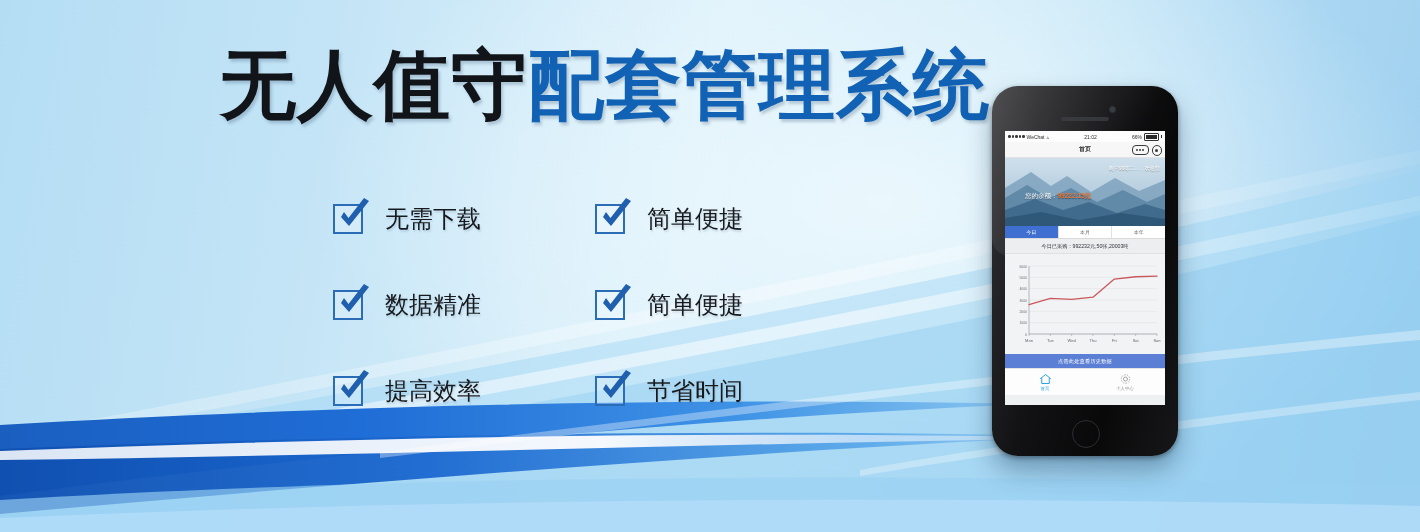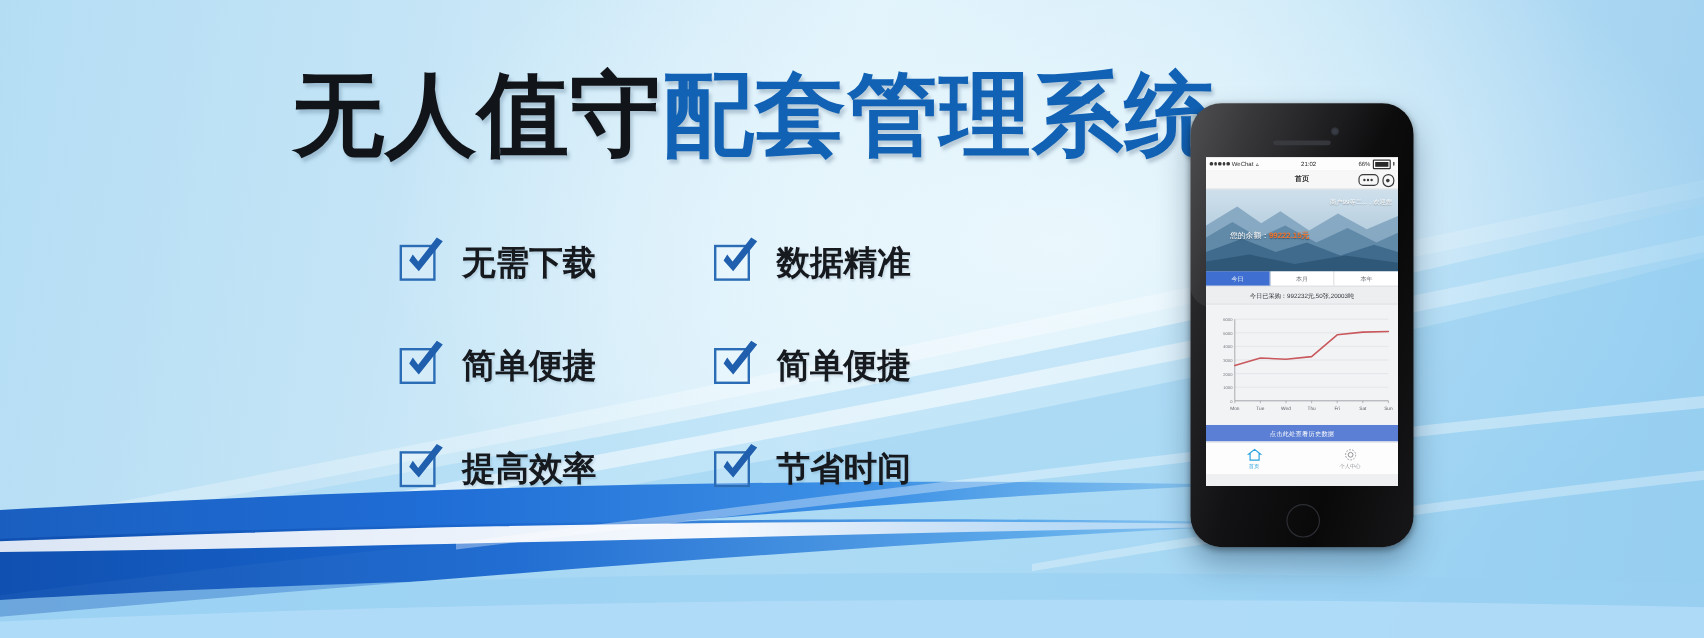--- a/index.html
+++ b/index.html
@@ -12,22 +12,22 @@
     background:
       radial-gradient(ellipse 900px 520px at 62% 38%, #eaf7fd 0%, rgba(234,247,253,0) 62%),
       linear-gradient(100deg, #b4ddf4 0%, #c3e4f6 22%, #dff2fb 48%, #cfebf8 68%, #a9d6f2 88%, #9fd0ef 100%);
   }
 
   
   .waves{position:absolute;left:0;top:0;width:1420px;height:532px;}
 
   
   .title-wrap{
-    position:absolute;left:244px;top:47px;width:720px;height:100px;
-    display:flex;align-items:center;
+    position:absolute;left:220px;top:47px;width:720px;height:100px;
+    display:flex;align-items:flex-start;
   }
   .title{
     font-size:76px;font-weight:bold;letter-spacing:1px;line-height:1;
     white-space:nowrap;
     text-shadow:2px 3px 3px rgba(60,90,120,.28);
   }
   .title .t-dark{color:#111418;}
   .title .t-blue{color:#1161b4;}
 
   
@@ -38,21 +38,21 @@
     grid-template-rows:86px 86px 86px;
   }
   .feature{display:flex;align-items:center;gap:14px;}
   .chk{position:relative;width:38px;height:34px;flex:none;}
   .chk .box{
     position:absolute;left:0;top:2px;width:30px;height:30px;
     border:2px solid #2a6cb5;box-sizing:border-box;background:rgba(255,255,255,.22);
   }
   .chk .tick{position:absolute;left:2px;top:-5px;width:38px;height:38px;}
   .feature .label{
-    font-size:28px;font-weight:bold;color:#16191d;white-space:nowrap;
+    font-size:24px;font-weight:normal;color:#16191d;white-space:nowrap;
     text-shadow:1px 2px 2px rgba(70,100,130,.2);
   }
 
   
   .phone{
     position:absolute;left:992px;top:86px;width:186px;height:370px;
     border-radius:26px;
     background:linear-gradient(105deg,#3a3a3d 0%,#262629 18%,#121214 42%,#09090a 70%,#171719 100%);
     box-shadow:0 14px 26px rgba(20,50,80,.38), 0 2px 5px rgba(0,0,0,.4);
     padding:0;box-sizing:border-box;
@@ -233,31 +233,31 @@
       <span class="label">无需下载</span>
     </div>
 
     <div class="feature">
       <span class="chk">
         <span class="box"></span>
         <svg class="tick" viewBox="0 0 38 38">
             <path d="M6 20 L14 29 L34 4 L29 1 L13.5 21 L9 15 Z" fill="#1f5fae"></path>
           </svg>
       </span>
+      <span class="label">简单便捷</span>
+    </div>
+
+    <div class="feature">
+      <span class="chk">
+        <span class="box"></span>
+        <svg class="tick" viewBox="0 0 38 38">
+            <path d="M6 20 L14 29 L34 4 L29 1 L13.5 21 L9 15 Z" fill="#1f5fae"></path>
+          </svg>
+      </span>
       <span class="label">数据精准</span>
-    </div>
-
-    <div class="feature">
-      <span class="chk">
-        <span class="box"></span>
-        <svg class="tick" viewBox="0 0 38 38">
-            <path d="M6 20 L14 29 L34 4 L29 1 L13.5 21 L9 15 Z" fill="#1f5fae"></path>
-          </svg>
-      </span>
-      <span class="label">简单便捷</span>
     </div>
 
     <div class="feature">
       <span class="chk">
         <span class="box"></span>
         <svg class="tick" viewBox="0 0 38 38">
             <path d="M6 20 L14 29 L34 4 L29 1 L13.5 21 L9 15 Z" fill="#1f5fae"></path>
           </svg>
       </span>
       <span class="label">简单便捷</span>

